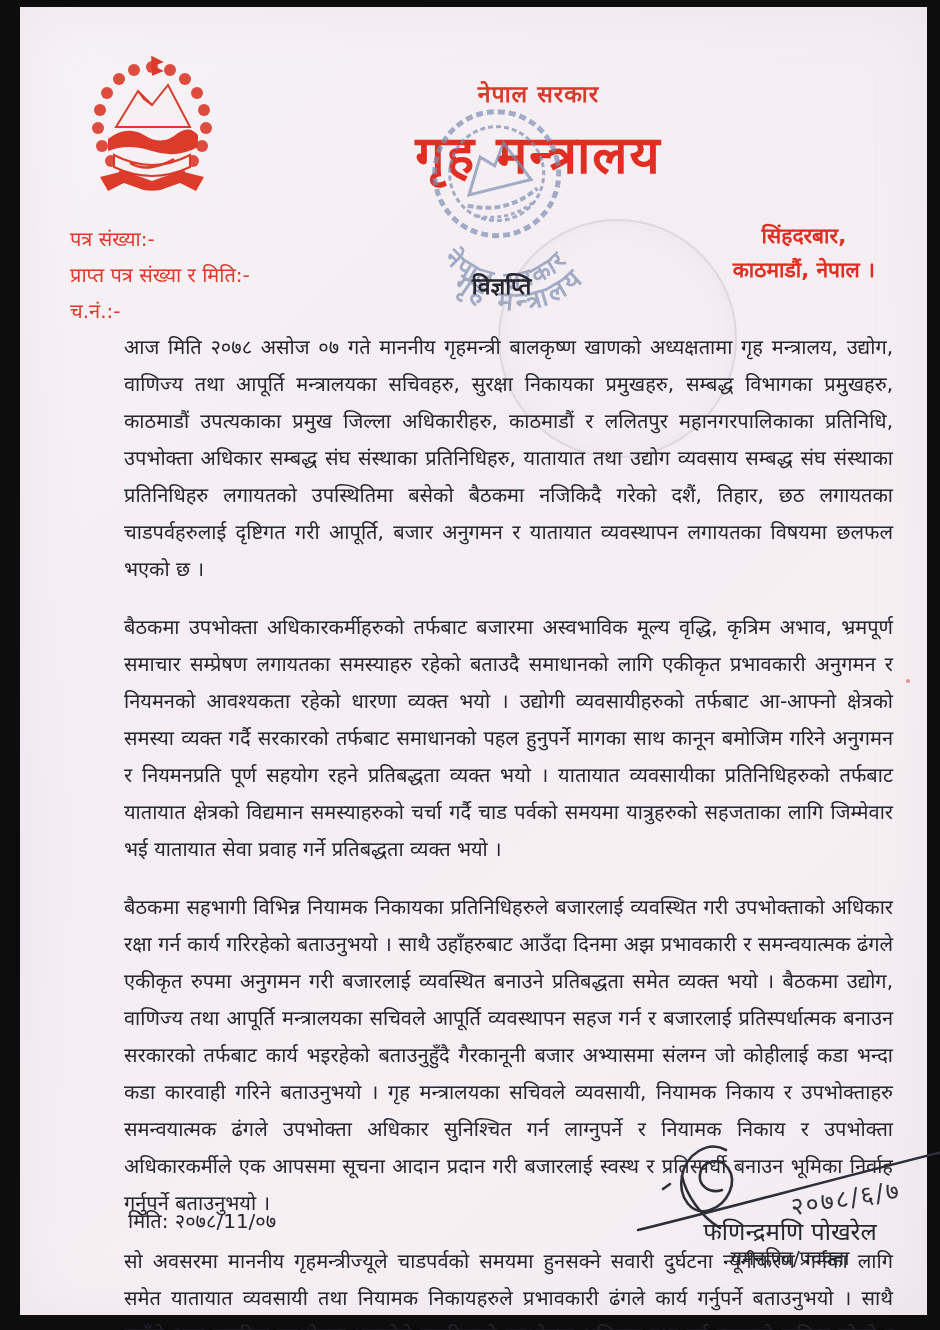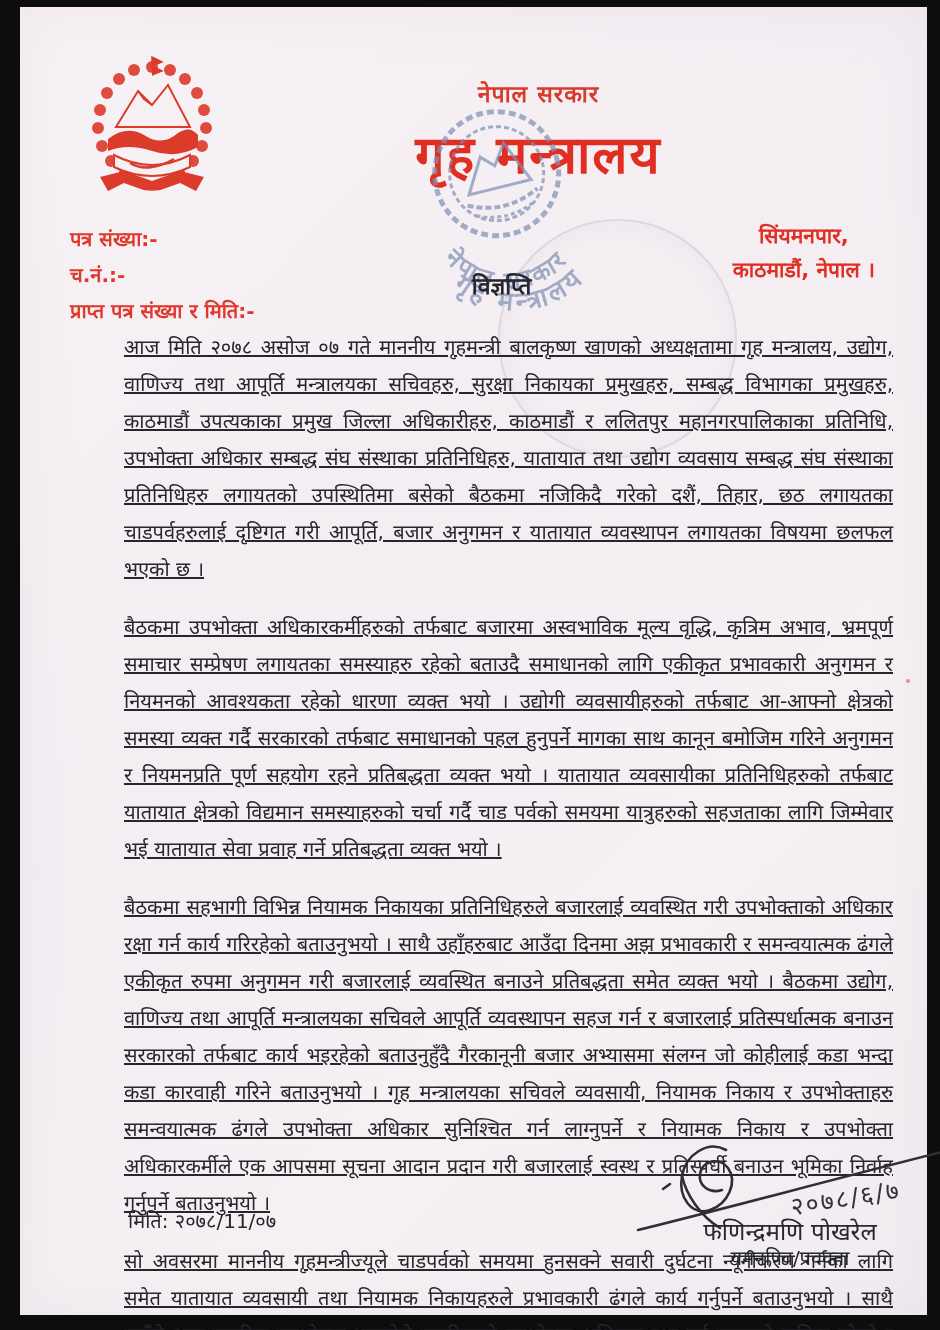--- a/index.html
+++ b/index.html
@@ -25,29 +25,28 @@
   .org-block{position:absolute;left:130px;right:0;top:70px;text-align:center;}
   .org-top{font-size:23px;font-weight:bold;color:#d93a2c;letter-spacing:1px;}
   .org-main{font-size:52px;font-weight:bold;color:#e02f22;margin-top:8px;letter-spacing:2px;}
   .stamp{position:absolute;left:372px;top:68px;width:220px;height:245px;opacity:0.78;}
   .seal-ghost{
     position:absolute;left:478px;top:212px;width:235px;height:235px;
     border-radius:50%;border:2px solid rgba(170,155,175,0.28);
     box-shadow:inset 0 0 25px rgba(170,155,175,0.10);
   }
   .address{position:absolute;right:52px;top:212px;text-align:center;color:#e02f22;font-weight:bold;font-size:21px;line-height:34px;}
-  .ref-fields{position:absolute;left:50px;top:214px;color:#e0392b;font-weight:bold;font-size:20px;line-height:36px;}
+  .ref-fields{position:absolute;left:50px;top:214px;color:#e0392b;font-weight:normal;font-size:20px;line-height:36px;}
   .doc-title{position:absolute;left:0;right:0;top:262px;text-align:center;transform:translateX(28px);
     font-size:23px;font-weight:600;color:#26262e;}
   
   .body-text{position:absolute;left:104px;right:34px;top:322px;color:#26262e;}
   .body-text p{
     font-size:20px;line-height:37px;margin:0 0 21px 0;
     text-align:justify;
-    text-decoration:underline;
   }
   
   .date-line{position:absolute;left:108px;top:1200px;font-size:20px;color:#26262e;}
   .sig-block{position:absolute;left:620px;top:1125px;width:300px;text-align:center;}
   .sig-svg{position:absolute;left:-10px;top:0;width:320px;height:105px;}
   .sig-scribble{
     position:absolute;left:150px;top:48px;
     font-size:25px;color:#33333c;transform:rotate(-9deg);
     letter-spacing:2px;white-space:nowrap;
   }
@@ -120,28 +119,28 @@
         </text>
         <text font-size="26" font-weight="bold" fill="#7f8fb3" stroke="none" letter-spacing="4">
           <textPath href="#arcBot">गृह मन्त्रालय</textPath>
         </text>
       </g>
     </svg>
 
     <div class="seal-ghost"></div>
 
     <div class="address">
-      <div>सिंयमनपार,</div>
+      <div>सिंहदरबार,</div>
       <div>काठमाडौं, नेपाल ।</div>
     </div>
 
     <div class="ref-fields">
       <div>पत्र संख्या:-</div>
+      <div>प्राप्त पत्र संख्या र मिति:-</div>
       <div>च.नं.:-</div>
-      <div>प्राप्त पत्र संख्या र मिति:-</div>
     </div>
 
     <div class="doc-title">विज्ञप्ति</div>
 
     <div class="body-text">
       <p>आज मिति २०७८ असोज ०७ गते माननीय गृहमन्त्री बालकृष्ण खाणको अध्यक्षतामा गृह मन्त्रालय, उद्योग, वाणिज्य तथा आपूर्ति मन्त्रालयका सचिवहरु, सुरक्षा निकायका प्रमुखहरु, सम्बद्ध विभागका प्रमुखहरु, काठमाडौं उपत्यकाका प्रमुख जिल्ला अधिकारीहरु, काठमाडौं र ललितपुर महानगरपालिकाका प्रतिनिधि, उपभोक्ता अधिकार सम्बद्ध संघ संस्थाका प्रतिनिधिहरु, यातायात तथा उद्योग व्यवसाय सम्बद्ध संघ संस्थाका प्रतिनिधिहरु लगायतको उपस्थितिमा बसेको बैठकमा नजिकिदै गरेको दशैं, तिहार, छठ लगायतका चाडपर्वहरुलाई दृष्टिगत गरी आपूर्ति, बजार अनुगमन र यातायात व्यवस्थापन लगायतका विषयमा छलफल भएको छ ।</p>
       <p>बैठकमा उपभोक्ता अधिकारकर्मीहरुको तर्फबाट बजारमा अस्वभाविक मूल्य वृद्धि, कृत्रिम अभाव, भ्रमपूर्ण समाचार सम्प्रेषण लगायतका समस्याहरु रहेको बताउदै समाधानको लागि एकीकृत प्रभावकारी अनुगमन र नियमनको आवश्यकता रहेको धारणा व्यक्त भयो । उद्योगी व्यवसायीहरुको तर्फबाट आ-आफ्नो क्षेत्रको समस्या व्यक्त गर्दै सरकारको तर्फबाट समाधानको पहल हुनुपर्ने मागका साथ कानून बमोजिम गरिने अनुगमन र नियमनप्रति पूर्ण सहयोग रहने प्रतिबद्धता व्यक्त भयो ।  यातायात व्यवसायीका प्रतिनिधिहरुको तर्फबाट यातायात क्षेत्रको विद्यमान समस्याहरुको चर्चा गर्दै चाड पर्वको समयमा यात्रुहरुको सहजताका लागि जिम्मेवार भई यातायात सेवा प्रवाह गर्ने प्रतिबद्धता व्यक्त भयो ।</p>
       <p>बैठकमा सहभागी विभिन्न नियामक निकायका प्रतिनिधिहरुले बजारलाई व्यवस्थित गरी उपभोक्ताको अधिकार रक्षा गर्न कार्य गरिरहेको बताउनुभयो ।  साथै उहाँहरुबाट आउँदा दिनमा अझ प्रभावकारी र समन्वयात्मक ढंगले एकीकृत रुपमा अनुगमन गरी बजारलाई व्यवस्थित बनाउने प्रतिबद्धता समेत व्यक्त भयो ।  बैठकमा उद्योग, वाणिज्य तथा आपूर्ति मन्त्रालयका सचिवले आपूर्ति व्यवस्थापन सहज गर्न र बजारलाई प्रतिस्पर्धात्मक बनाउन सरकारको तर्फबाट कार्य भइरहेको बताउनुहुँदै गैरकानूनी बजार अभ्यासमा संलग्न जो कोहीलाई कडा भन्दा कडा कारवाही गरिने बताउनुभयो ।  गृह मन्त्रालयका सचिवले व्यवसायी, नियामक निकाय र उपभोक्ताहरु समन्वयात्मक ढंगले उपभोक्ता अधिकार सुनिश्चित गर्न लाग्नुपर्ने र नियामक निकाय र उपभोक्ता अधिकारकर्मीले एक आपसमा सूचना आदान प्रदान गरी बजारलाई स्वस्थ र प्रतिस्पर्धी बनाउन भूमिका निर्वाह गर्नुपर्ने बताउनुभयो ।</p>
       <p>सो अवसरमा माननीय गृहमन्त्रीज्यूले चाडपर्वको समयमा हुनसक्ने सवारी दुर्घटना न्यूनीकरण गर्नका लागि समेत यातायात व्यवसायी तथा नियामक निकायहरुले प्रभावकारी ढंगले कार्य गर्नुपर्ने बताउनुभयो ।  साथै उहाँले आम नागरिक उपभोक्ता भएकोले नागरिकको उपभोक्ता अधिकार रक्षा गर्नु राज्यको दायित्व रहेको र सरकार उक्त दायित्व पुरा गर्न जिम्मेवार र प्रतिबद्ध रहेको बताउनुभयो ।</p>
     </div>

